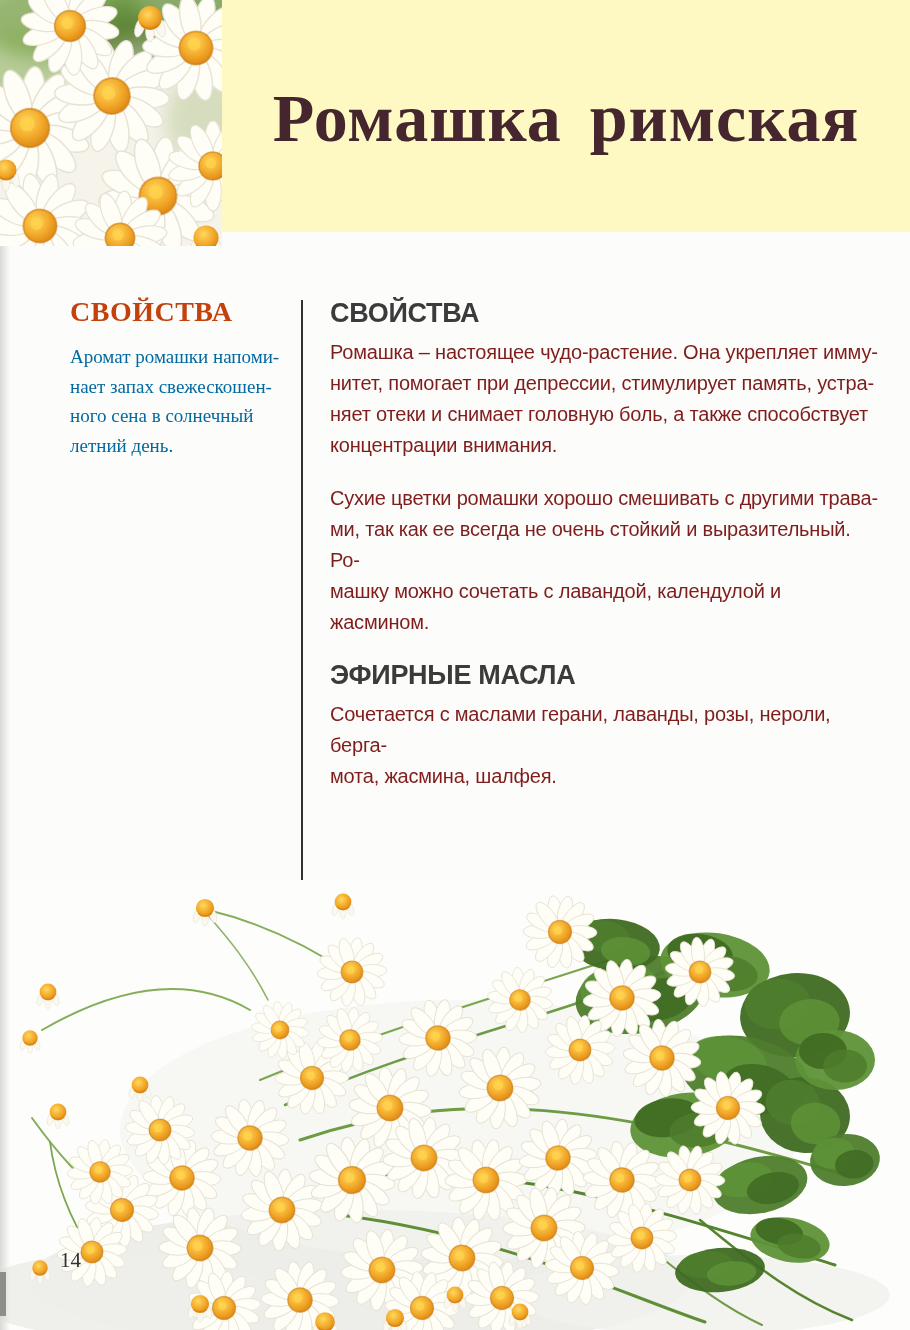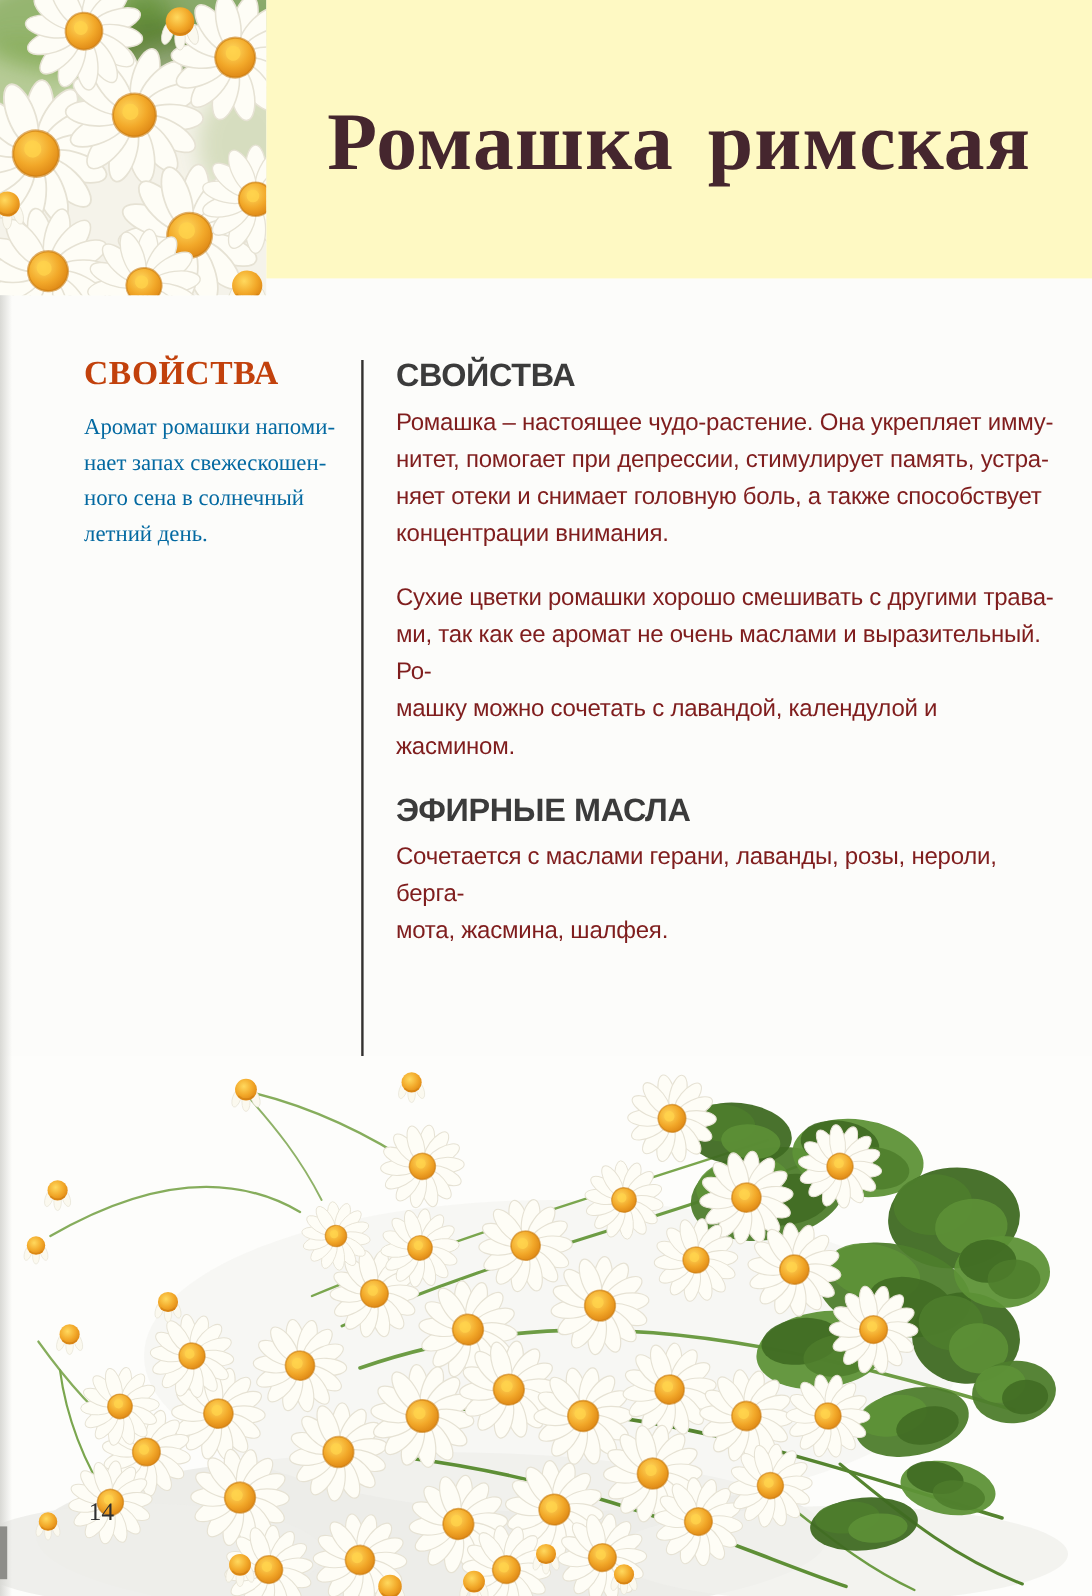--- a/index.html
+++ b/index.html
@@ -31,21 +31,21 @@
   .sec{margin:0 0 22px 0;}
   .sec h3{margin:0 0 9px 0;font-family:"Liberation Sans",sans-serif;font-weight:bold;
           font-size:27px;line-height:30px;color:#3b3b3b;letter-spacing:-.3px;}
   .sec p{margin:0;font-family:"Liberation Sans",sans-serif;font-size:20px;line-height:31px;
          color:#7f1d1d;white-space:pre-line;letter-spacing:-.2px;}
 
   
   .photo-bottom{position:absolute;left:0;top:880px;width:910px;height:450px;}
 
   
-  .page-number{position:absolute;left:74px;top:1248px;font-family:"Liberation Serif",serif;
+  .page-number{position:absolute;left:60px;top:1248px;font-family:"Liberation Serif",serif;
                font-size:21px;color:#2f2f2f;}
 
   
   .edge-left{position:absolute;left:0;top:246px;width:10px;height:1084px;
              background:linear-gradient(to right,#d9d9d5,rgba(255,255,255,0));pointer-events:none;}
   .edge-notch{position:absolute;left:0;top:1272px;width:6px;height:44px;background:#8d8d89;}
 </style>
 </head>
 <body>
 
@@ -136,21 +136,21 @@
       <h3>СВОЙСТВА</h3>
       <p>Ромашка – настоящее чудо-растение. Она укрепляет имму-
 нитет, помогает при депрессии, стимулирует память, устра-
 няет отеки и снимает головную боль, а также способствует
 концентрации внимания.</p>
     </div>
     <div class="sec">
     </div>
     <div class="sec">
       <p>Сухие цветки ромашки хорошо смешивать с другими трава-
-ми, так как ее аромат не очень маслами и выразительный. Ро-
+ми, так как ее всегда не очень стойкий и выразительный. Ро-
 машку можно сочетать с лавандой, календулой и жасмином.</p>
     </div>
     <div class="sec">
       <h3>ЭФИРНЫЕ МАСЛА</h3>
       <p>Сочетается с маслами герани, лаванды, розы, нероли, берга-
 мота, жасмина, шалфея.</p>
     </div>
   </section>
 
   <div class="photo-bottom">

